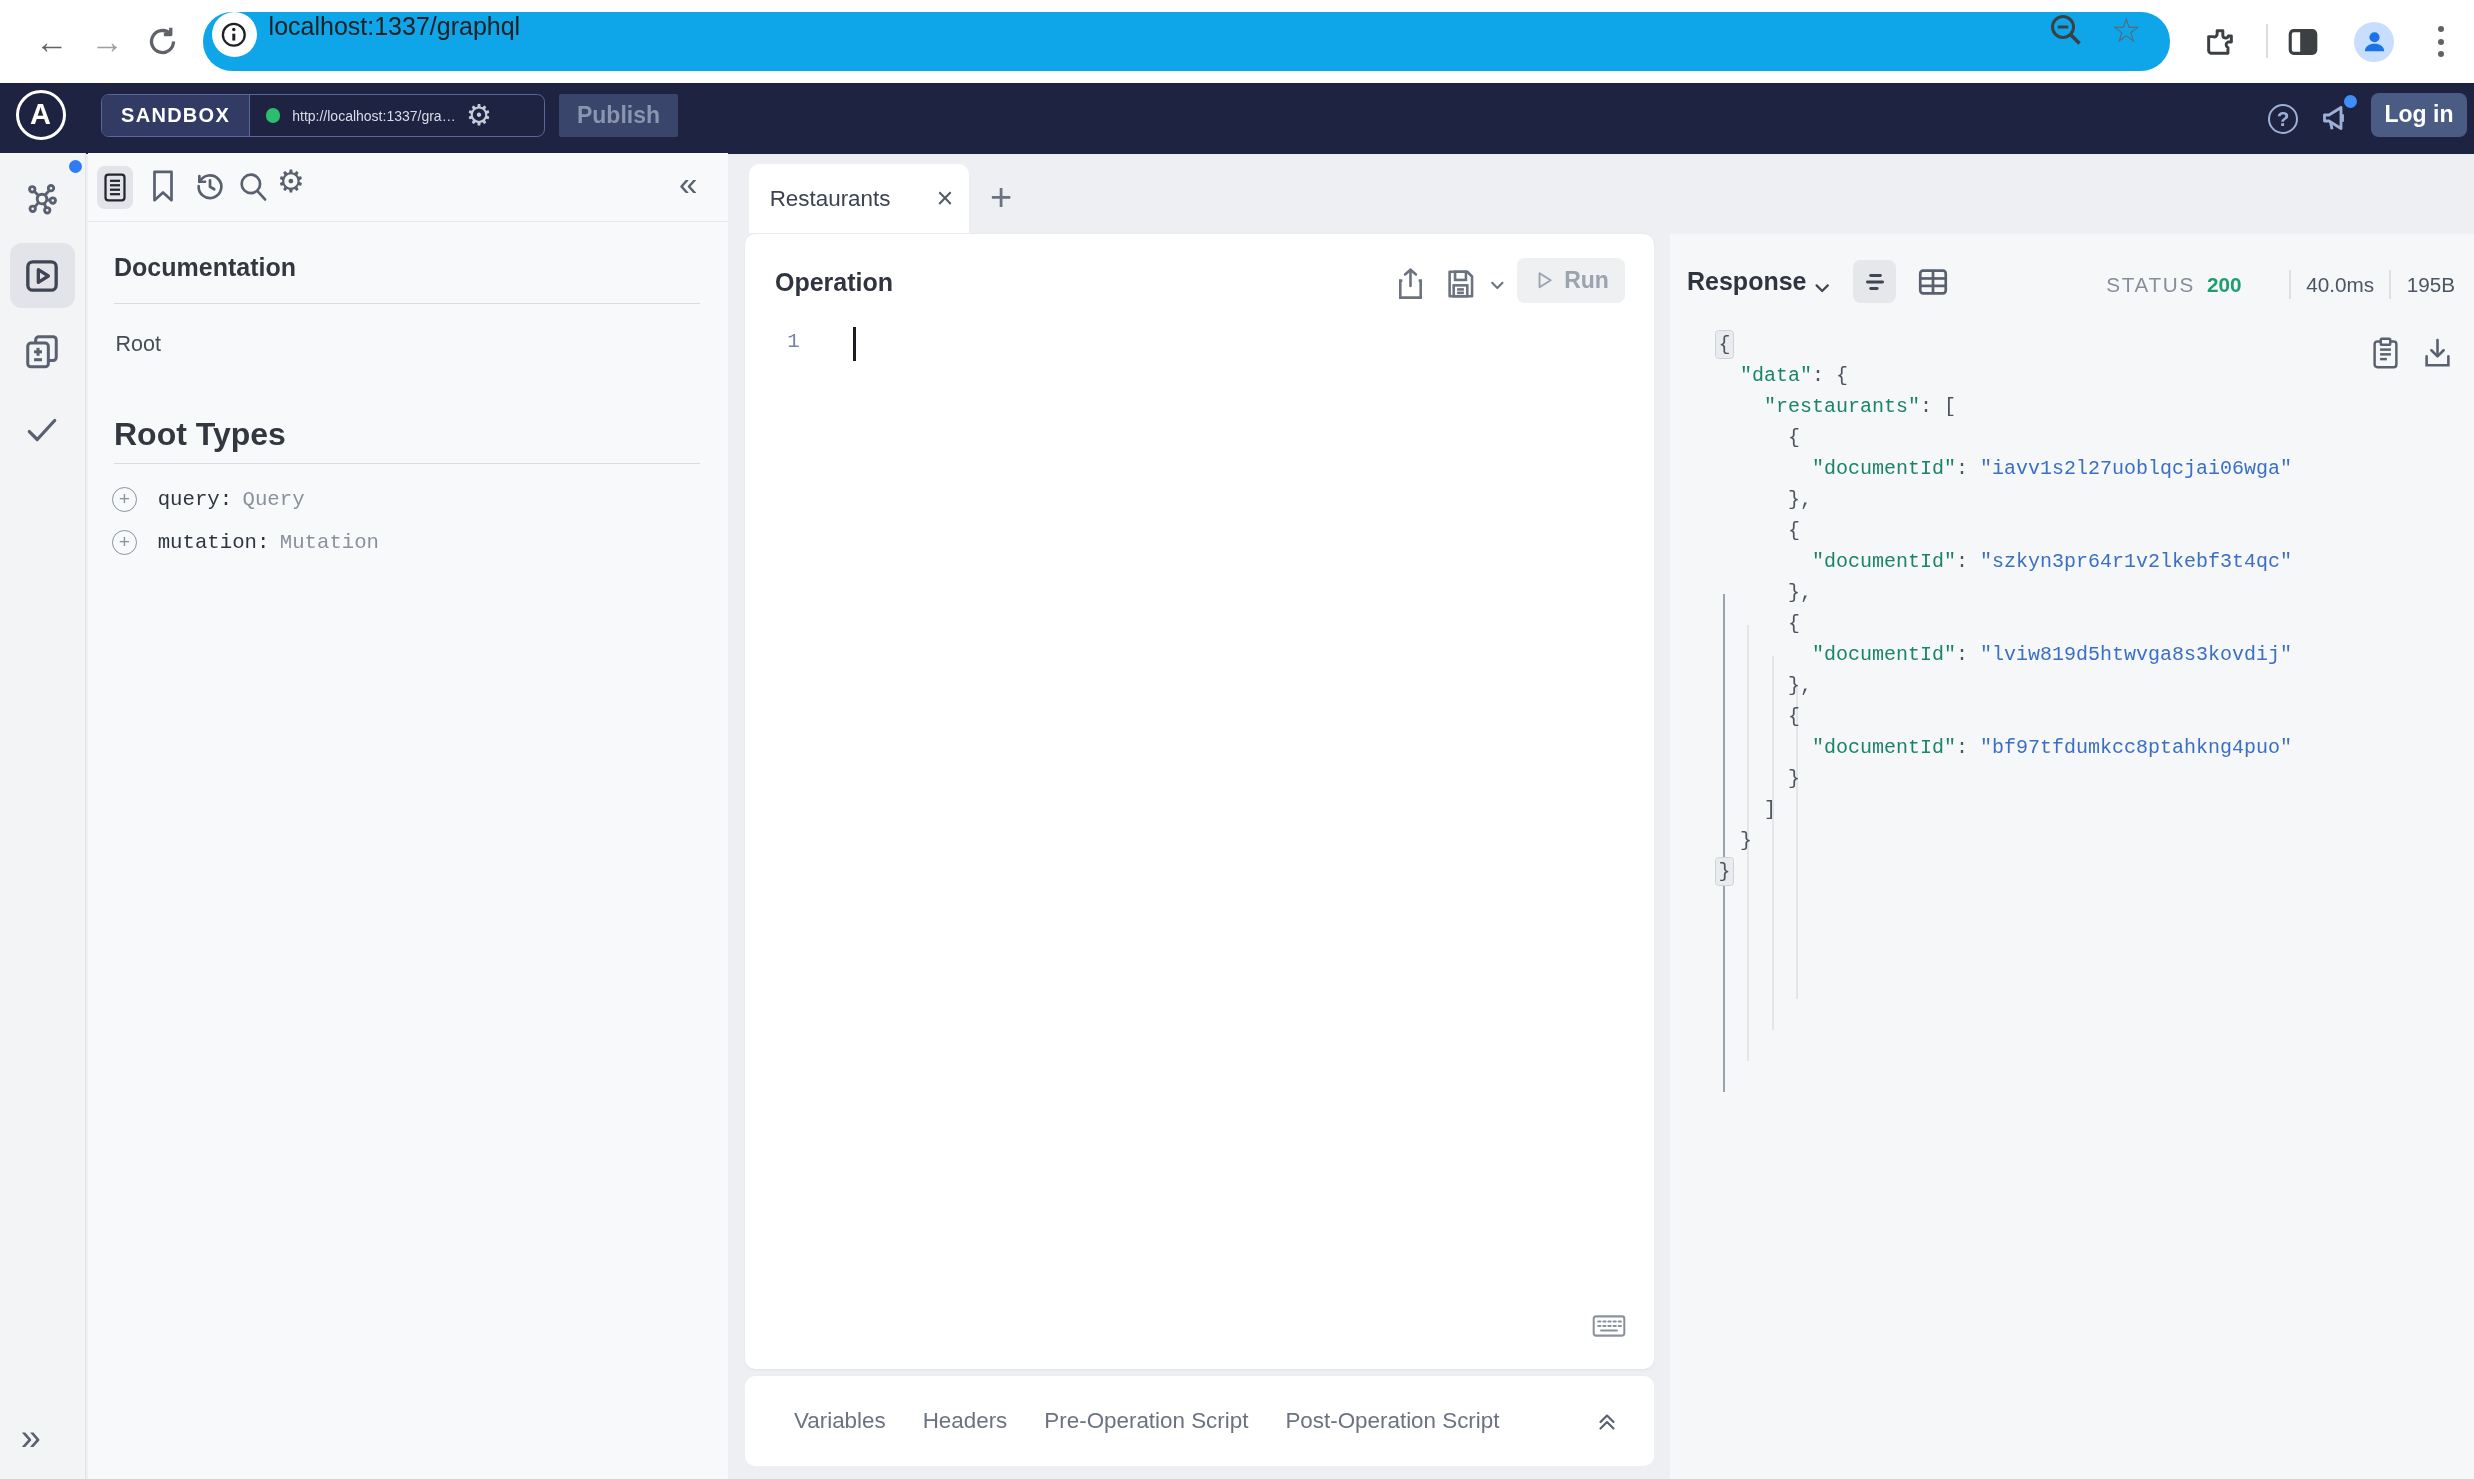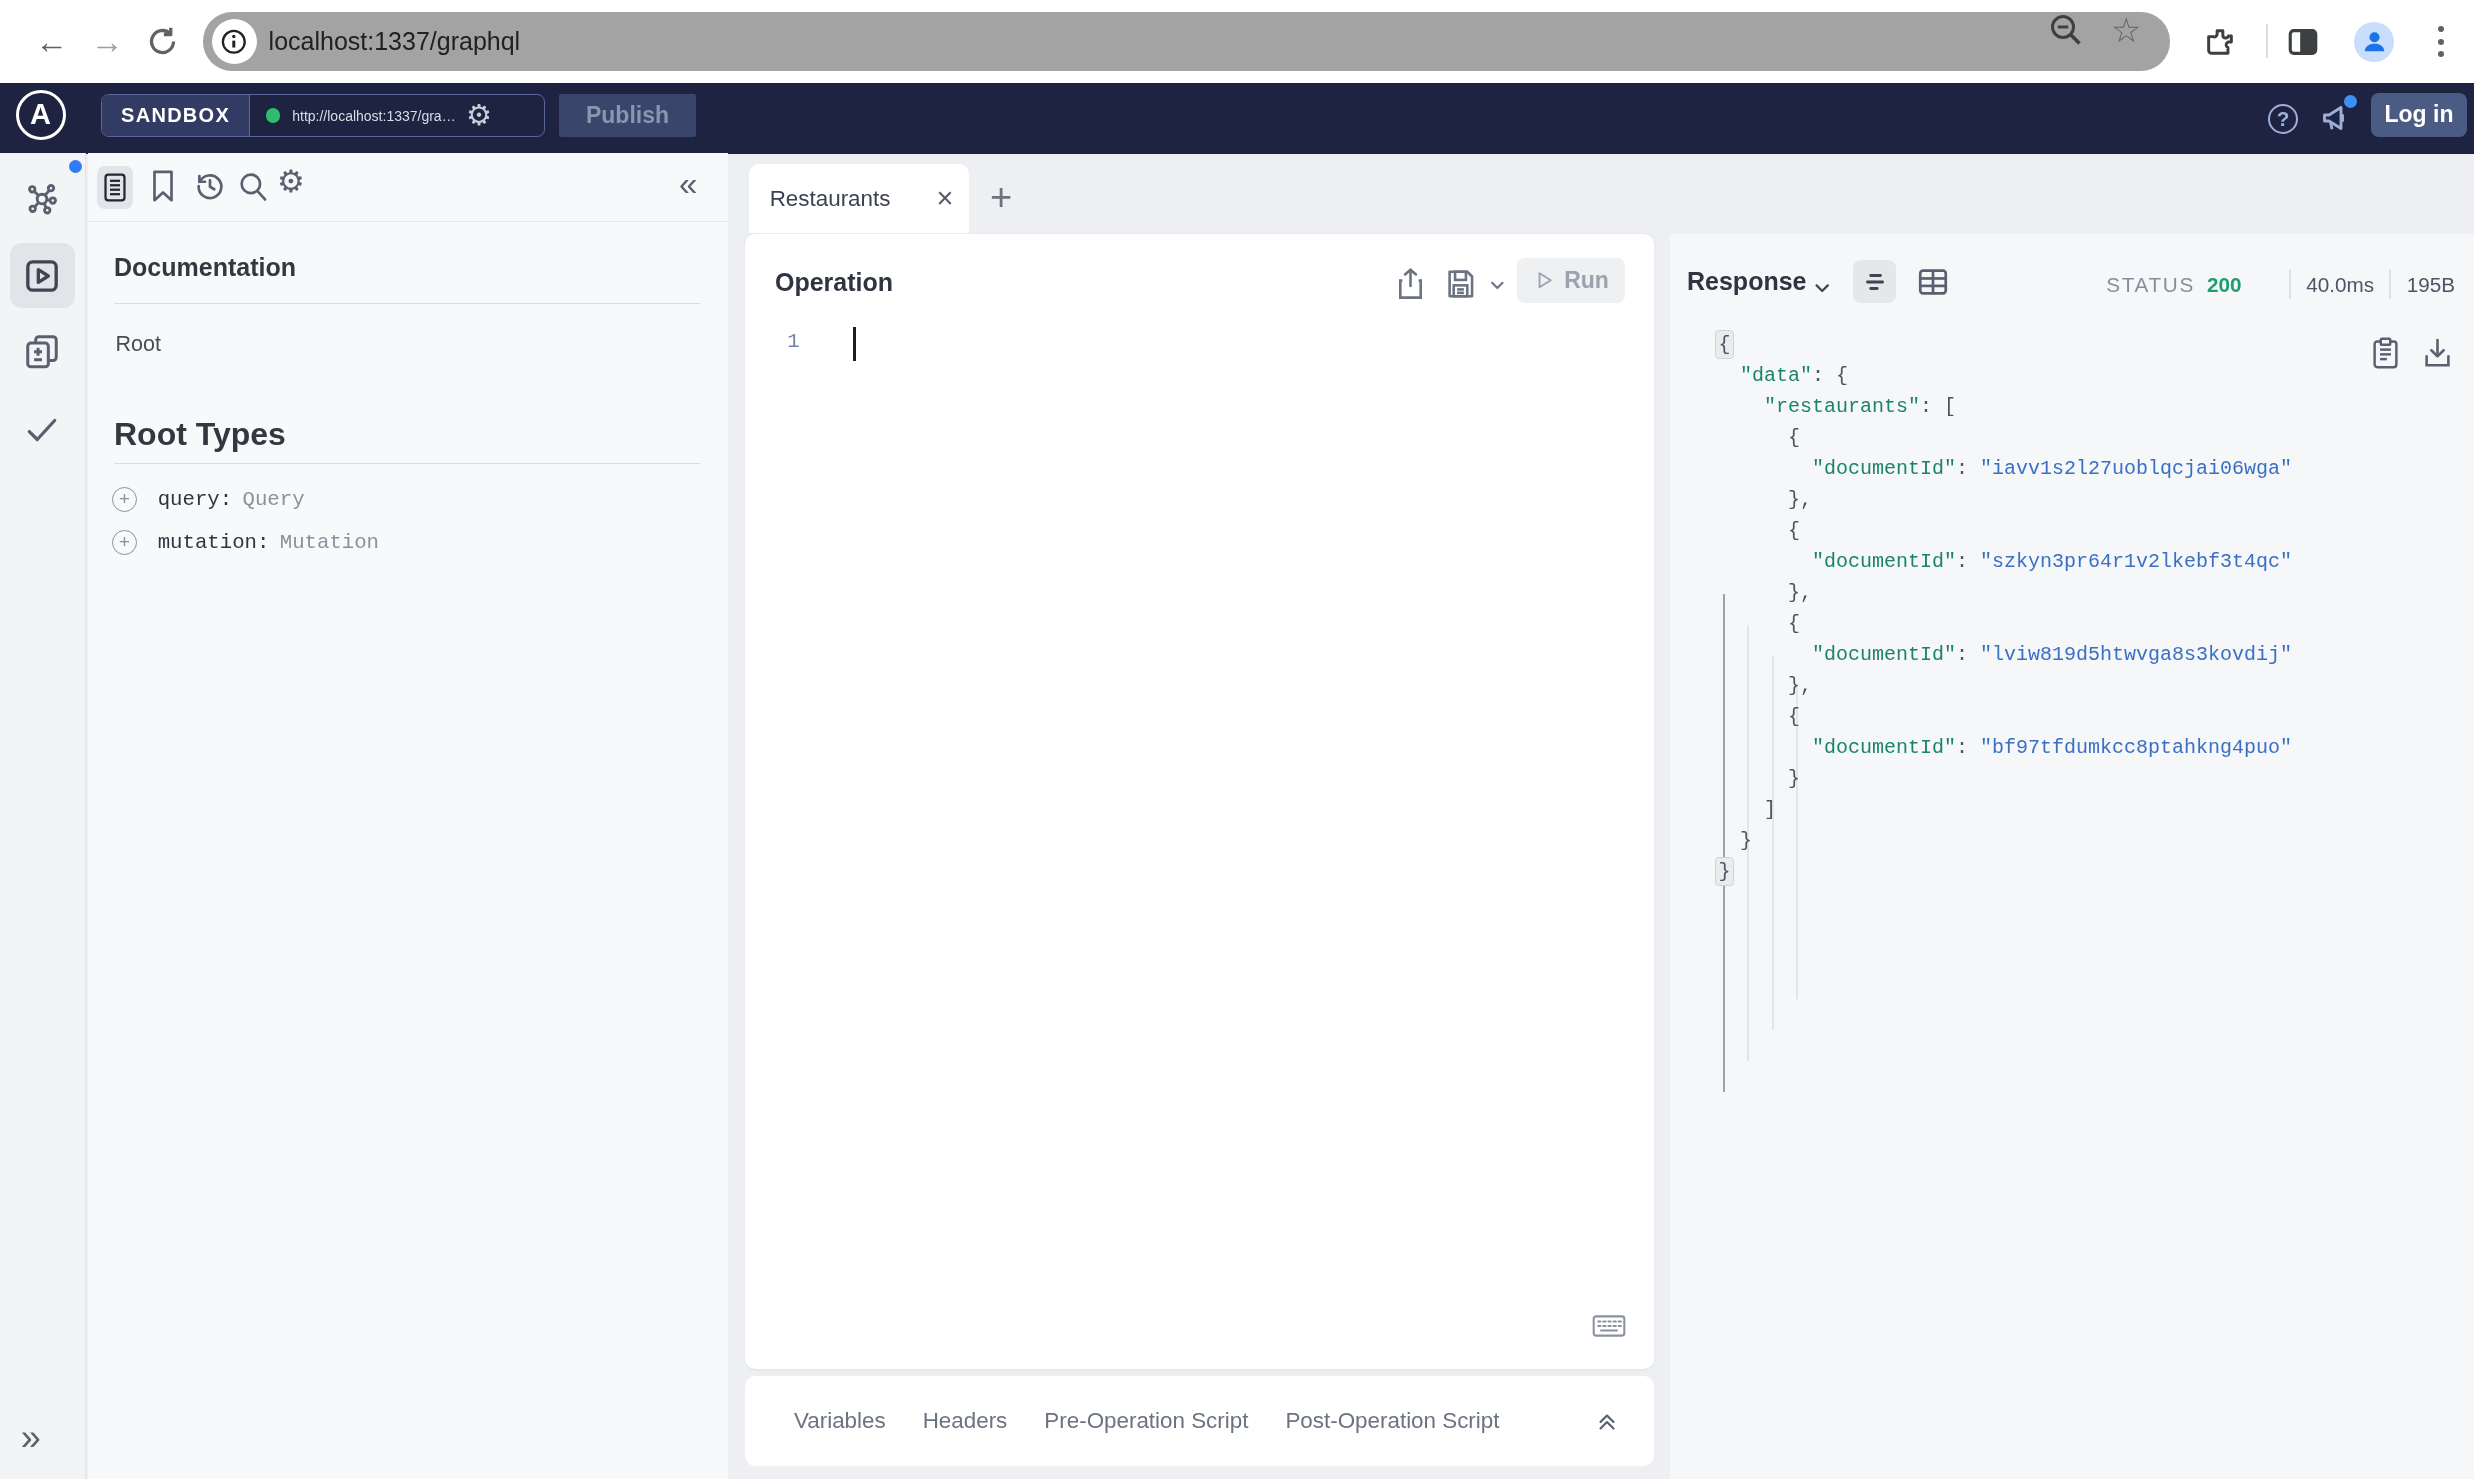--- a/index.html
+++ b/index.html
@@ -2,40 +2,40 @@
 <html style="font-size:13.8px"><head>
 <meta charset="utf-8">
 <style>
   * { margin:0; padding:0; box-sizing:border-box; }
   html,body { width:2475px; height:1479px; overflow:hidden; }
   body { font-family:"Liberation Sans", sans-serif; background:#edeff2; position:relative; }
 
   
   #chrome { position:absolute; left:0; top:0; width:2475px; height:83px; background:#ffffff; }
   .nav-ic { position:absolute; top:0; height:83px; display:flex; align-items:center; justify-content:center; width:48px; color:#5f6368; font-size:33px; }
-  #omnibox { position:absolute; left:203px; top:12px; width:1967px; height:59px; border-radius:29px; background:#a3a3a3; display:flex; align-items:center; }
+  #omnibox { position:absolute; left:203px; top:12px; width:1967px; height:59px; border-radius:29px; background:#0ea5e9; display:flex; align-items:flex-start; }
   #site-info { width:45px; height:45px; margin-left:8.6px; border-radius:50%; background:#ffffff; display:flex; align-items:center; justify-content:center; }
   #url-text { margin-left:12px; font-size:25px; color:#202124; }
   .omni-right { position:absolute; top:0; height:59px; display:flex; align-items:center; color:#3c4043; }
   #star-ic { font-size:34px; color:#5f6368; }
   .chrome-right-ic { position:absolute; top:19px; width:45px; height:45px; display:flex; align-items:center; justify-content:center; }
   #profile-avatar { position:absolute; left:2354px; top:21.5px; width:40px; height:40px; border-radius:50%; background:#c9ddfc; display:flex; align-items:center; justify-content:center; }
   #chrome-divider { position:absolute; left:2266px; top:24px; width:1.7px; height:34px; background:#dadce0; }
   .dots3 { display:flex; flex-direction:column; gap:6.9px; }
   .dots3 i { width:6px; height:6px; border-radius:50%; background:#5f6368; }
 
   
   #sb-header { position:absolute; left:0; top:83px; width:2475px; height:71px; }
   #apollo-logo { position:absolute; left:15.5px; top:6.9px; width:50px; height:50px; border:3.4px solid #ffffff; border-radius:50%; color:#ffffff; font-size:29px; font-weight:bold; display:flex; align-items:center; justify-content:center; }
   #endpoint-box { position:absolute; left:101px; top:11.2px; width:444px; height:43px; border:1.7px solid #5a679a; border-radius:7.7px; display:flex; align-items:center; overflow:hidden; }
   #sandbox-badge { height:100%; padding:0 19px; background:#323b63; border-right:1.7px solid #5a679a; display:flex; align-items:center; color:#ffffff; font-size:20px; font-weight:bold; letter-spacing:1.3px; }
   .green-dot { width:14.6px; height:14.6px; border-radius:50%; margin:0 12px 0 15.5px; }
   #endpoint-url { font-size:14px; color:#d8dde8; white-space:nowrap; }
   #endpoint-gear { margin-left:10.3px; font-size:29px; color:#c6cdd8; line-height:1; }
-  #publish-btn { position:absolute; left:559px; top:11.2px; width:137px; height:43px; border-radius:2px; background:#39456b; color:#8b95ae; font-size:23px; font-weight:bold; display:flex; align-items:center; justify-content:center; }
+  #publish-btn { position:absolute; left:559px; top:11.2px; width:119px; height:43px; border-radius:2px; background:#39456b; color:#8b95ae; font-size:23px; font-weight:bold; display:flex; align-items:center; justify-content:center; }
   #help-btn { position:absolute; left:2268px; top:20.7px; width:30px; height:30px; border:2.2px solid #9fb0d8; border-radius:50%; color:#9fb0d8; font-size:20.7px; font-weight:bold; display:flex; align-items:center; justify-content:center; }
   #megaphone-btn { position:absolute; left:2320px; top:17px; }
   #megaphone-dot { position:absolute; left:2342px; top:10.3px; width:17px; height:17px; border-radius:50%; border:2.6px solid #1d2340; }
   #login-btn { position:absolute; left:2371px; top:9.5px; width:96px; height:44px; border-radius:7.7px; background:#4a5b84; color:#ffffff; font-size:23px; font-weight:bold; display:flex; align-items:center; justify-content:center; }
 
   
   #rail { position:absolute; left:0; top:153px; width:86px; height:1326px; background:#f3f4f6; border-right:1.7px solid #e1e3e8; }
   .rail-ic { position:absolute; left:0; width:84px; display:flex; justify-content:center; color:#596070; }
   #rail-dot { position:absolute; left:69px; top:6.9px; width:13px; height:13px; border-radius:50%; }
   #rail-selected { position:absolute; left:9.5px; top:90px; width:65px; height:65px; border-radius:12px; background:#e2e4e9; display:flex; align-items:center; justify-content:center; }

